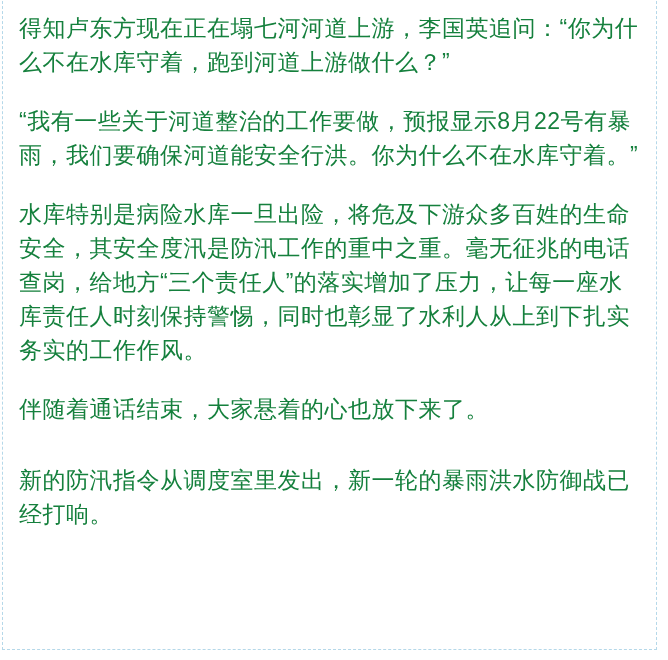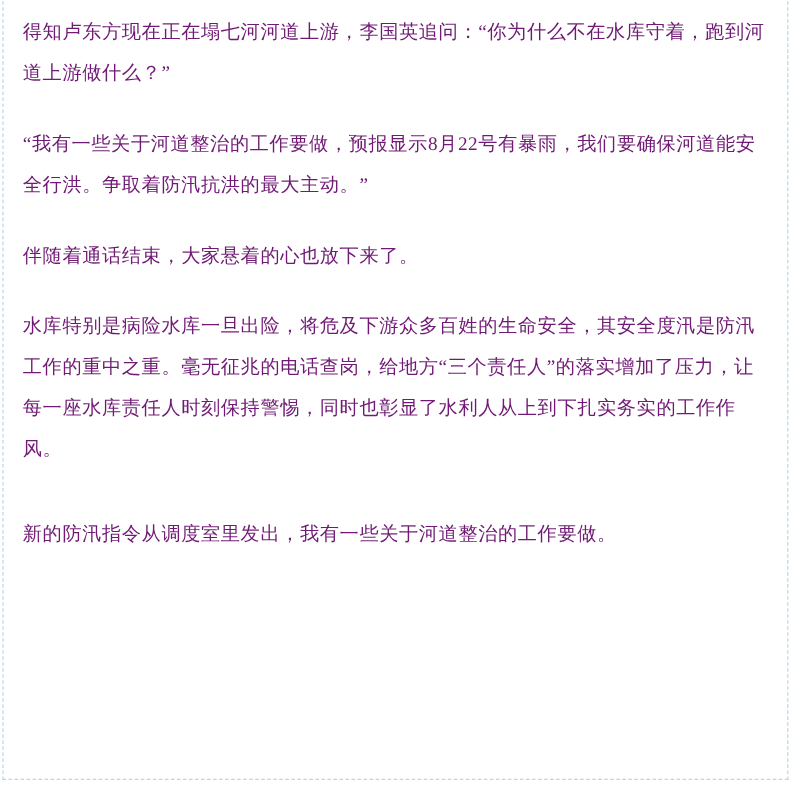--- a/index.html
+++ b/index.html
@@ -16,35 +16,35 @@
     top: -24px;
     width: 655px;
     height: 674px;
     box-sizing: border-box;
     border: 1px dashed #b5d8e9;
     background: #ffffff;
     padding: 34px 16px 0 16px;
   }
   .article-frame p {
     margin: 0 0 25px 0;
-    font-family: Liberation Serif, serif;
-    font-size: 16px;
+    font-family: Liberation Sans, sans-serif;
+    font-size: 23px;
     line-height: 34px;
     letter-spacing: 0.5px;
-    color: #701a75;
+    color: #15803d;
     text-align: left;
     word-break: break-all;
   }
   
   .article-frame p:nth-of-type(5) {
     margin-top: 37px;
   }
 </style>
 </head>
 <body>
 
 <div class="article-frame">
   <p>得知卢东方现在正在塌七河河道上游，李国英追问：“你为什么不在水库守着，跑到河道上游做什么？”</p>
-  <p>“我有一些关于河道整治的工作要做，预报显示8月22号有暴雨，我们要确保河道能安全行洪。争取着防汛抗洪的最大主动。”</p>
+  <p>“我有一些关于河道整治的工作要做，预报显示8月22号有暴雨，我们要确保河道能安全行洪。你为什么不在水库守着。”</p>
+  <p>水库特别是病险水库一旦出险，将危及下游众多百姓的生命安全，其安全度汛是防汛工作的重中之重。毫无征兆的电话查岗，给地方“三个责任人”的落实增加了压力，让每一座水库责任人时刻保持警惕，同时也彰显了水利人从上到下扎实务实的工作作风。</p>
   <p>伴随着通话结束，大家悬着的心也放下来了。</p>
-  <p>水库特别是病险水库一旦出险，将危及下游众多百姓的生命安全，其安全度汛是防汛工作的重中之重。毫无征兆的电话查岗，给地方“三个责任人”的落实增加了压力，让每一座水库责任人时刻保持警惕，同时也彰显了水利人从上到下扎实务实的工作作风。</p>
-  <p>新的防汛指令从调度室里发出，我有一些关于河道整治的工作要做。</p>
+  <p>新的防汛指令从调度室里发出，新一轮的暴雨洪水防御战已经打响。</p>
 </div>
 
 </body></html>

